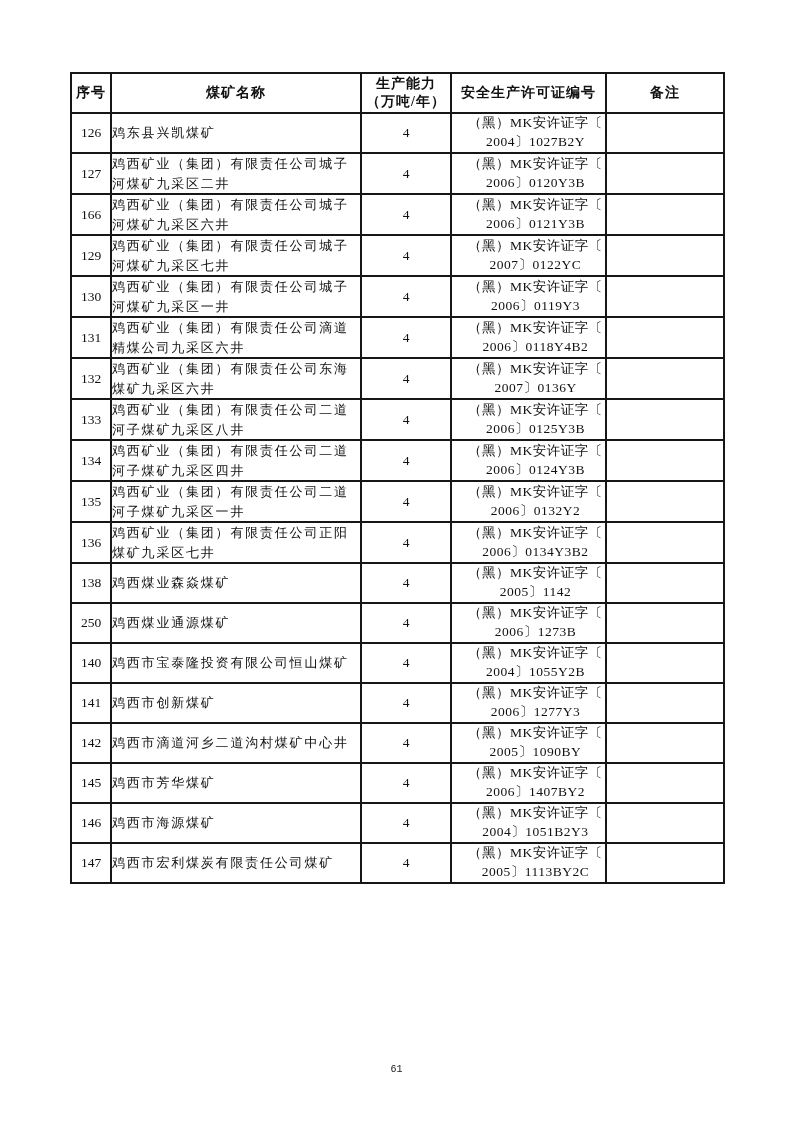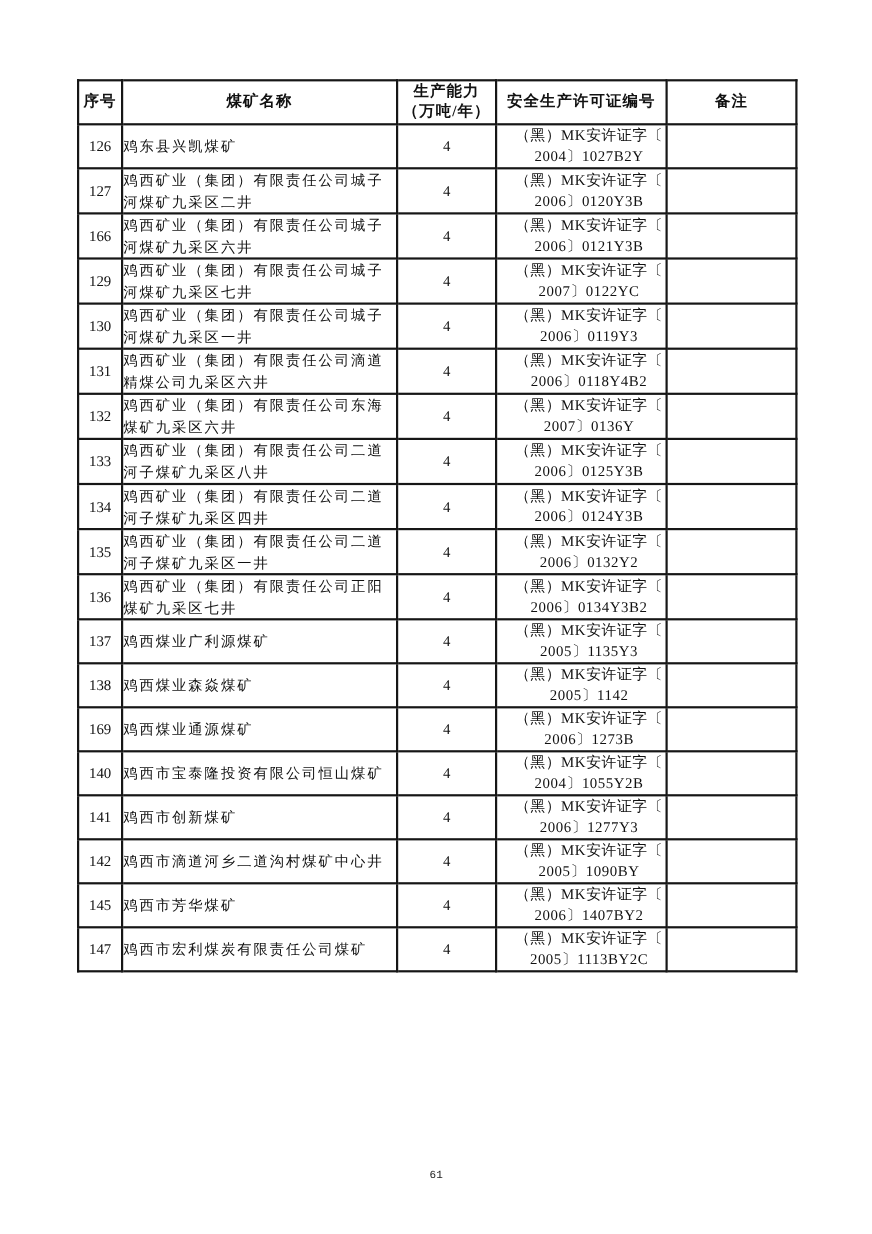--- a/index.html
+++ b/index.html
@@ -208,41 +208,31 @@
           <td class="c-no">136</td>
           <td class="c-name">鸡西矿业（集团）有限责任公司正阳煤矿九采区七井</td>
           <td class="c-cap">4</td>
           <td class="c-lic">
             <span class="lic-line">（黑）MK安许证字〔</span>
             <span class="lic-line">2006〕0134Y3B2</span>
           </td>
           <td class="c-rem"></td>
         </tr>
         <tr>
-          <td class="c-no">137</td>
-          <td class="c-name">鸡西煤业广利源煤矿</td>
-          <td class="c-cap">4</td>
-          <td class="c-lic">
-            <span class="lic-line">（黑）MK安许证字〔</span>
-            <span class="lic-line">2005〕1135Y3</span>
-          </td>
-          <td class="c-rem"></td>
-        </tr>
-        <tr>
           <td class="c-no">138</td>
           <td class="c-name">鸡西煤业森焱煤矿</td>
           <td class="c-cap">4</td>
           <td class="c-lic">
             <span class="lic-line">（黑）MK安许证字〔</span>
             <span class="lic-line">2005〕1142</span>
           </td>
           <td class="c-rem"></td>
         </tr>
         <tr>
-          <td class="c-no">169</td>
+          <td class="c-no">250</td>
           <td class="c-name">鸡西煤业通源煤矿</td>
           <td class="c-cap">4</td>
           <td class="c-lic">
             <span class="lic-line">（黑）MK安许证字〔</span>
             <span class="lic-line">2006〕1273B</span>
           </td>
           <td class="c-rem"></td>
         </tr>
         <tr>
           <td class="c-no">140</td>
@@ -278,20 +268,30 @@
           <td class="c-no">145</td>
           <td class="c-name">鸡西市芳华煤矿</td>
           <td class="c-cap">4</td>
           <td class="c-lic">
             <span class="lic-line">（黑）MK安许证字〔</span>
             <span class="lic-line">2006〕1407BY2</span>
           </td>
           <td class="c-rem"></td>
         </tr>
         <tr>
+          <td class="c-no">146</td>
+          <td class="c-name">鸡西市海源煤矿</td>
+          <td class="c-cap">4</td>
+          <td class="c-lic">
+            <span class="lic-line">（黑）MK安许证字〔</span>
+            <span class="lic-line">2004〕1051B2Y3</span>
+          </td>
+          <td class="c-rem"></td>
+        </tr>
+        <tr>
           <td class="c-no">147</td>
           <td class="c-name">鸡西市宏利煤炭有限责任公司煤矿</td>
           <td class="c-cap">4</td>
           <td class="c-lic">
             <span class="lic-line">（黑）MK安许证字〔</span>
             <span class="lic-line">2005〕1113BY2C</span>
           </td>
           <td class="c-rem"></td>
         </tr>
       </tbody>

